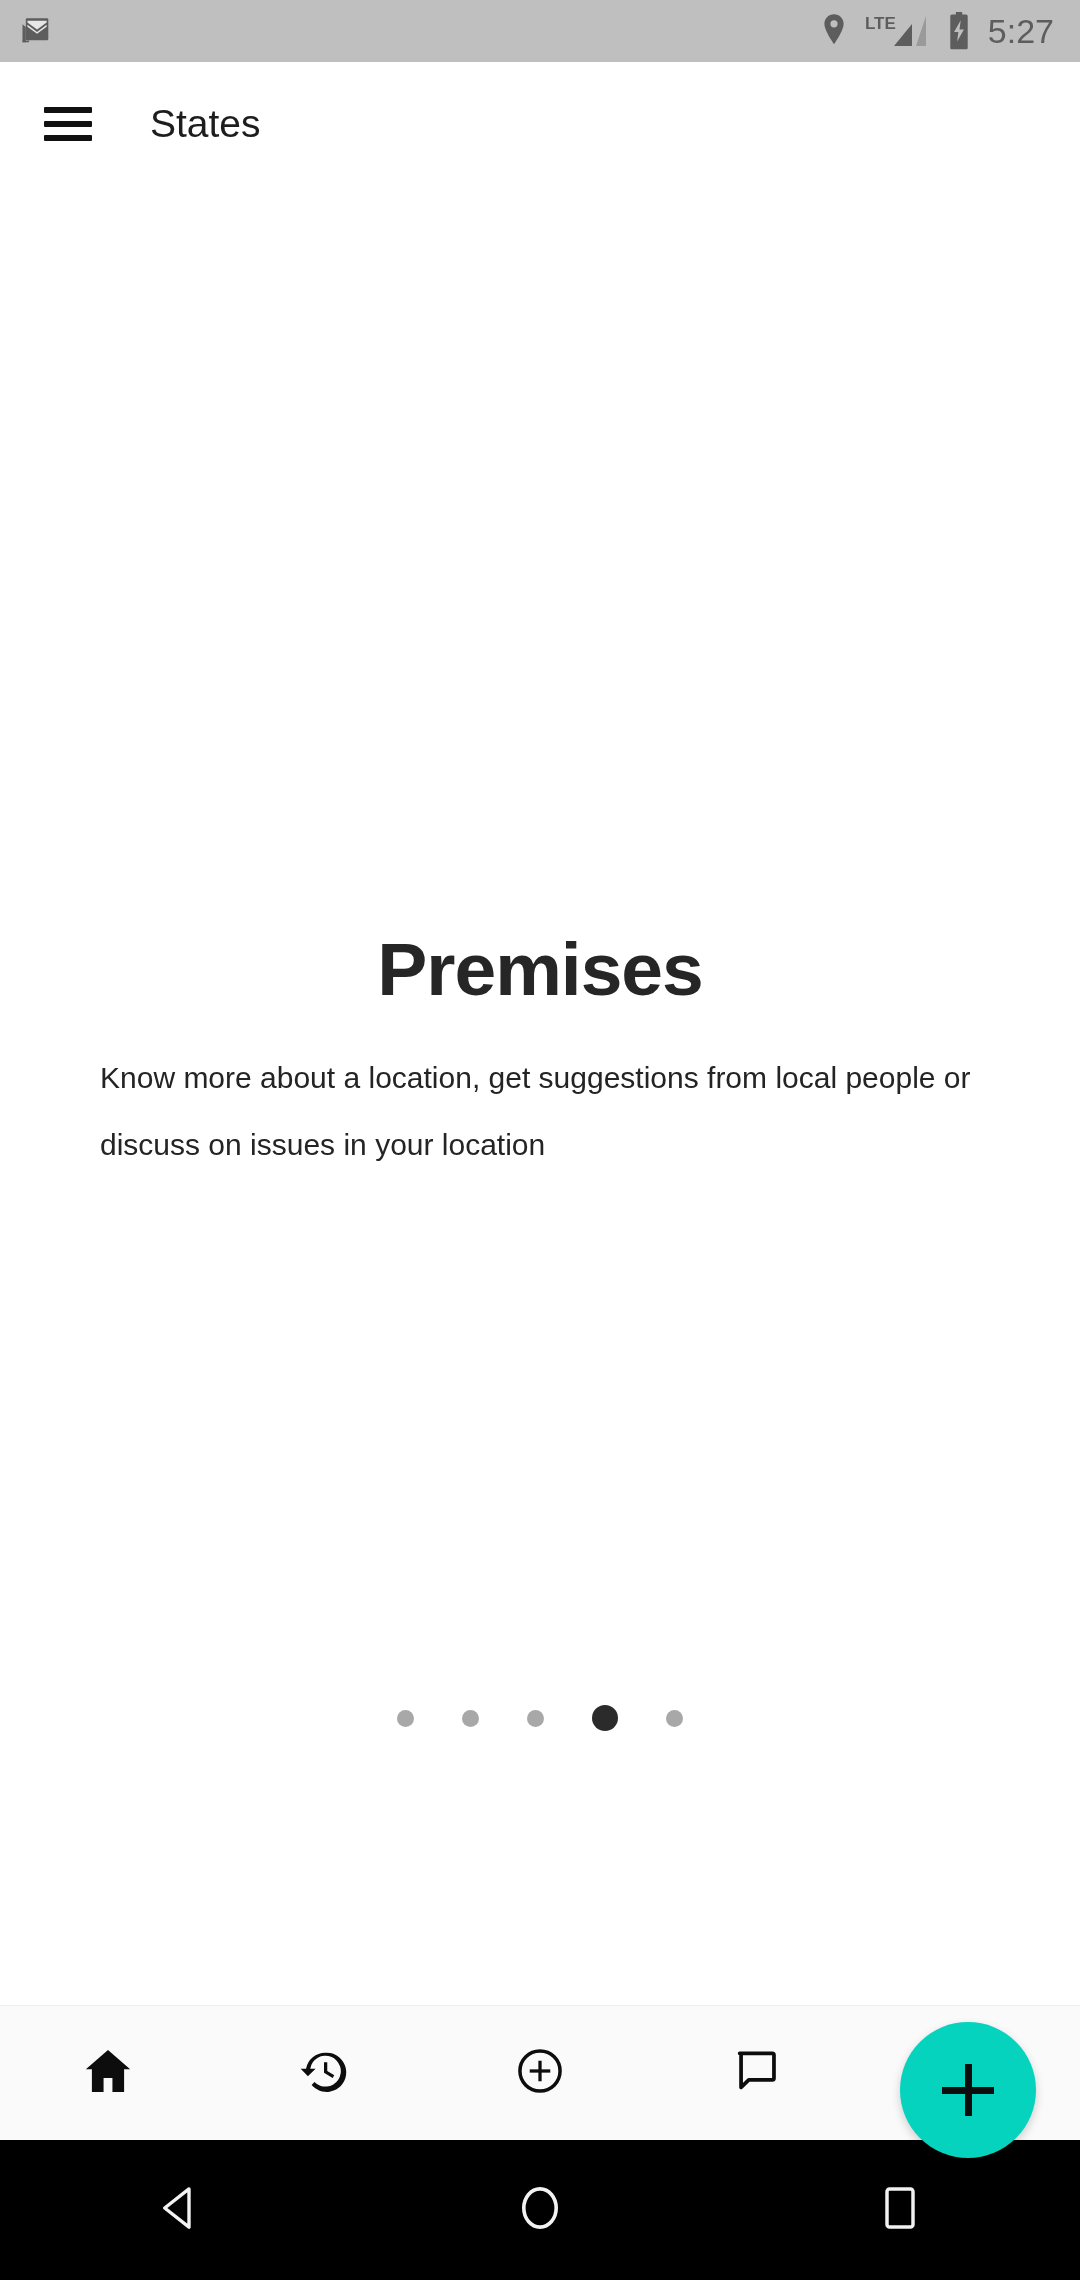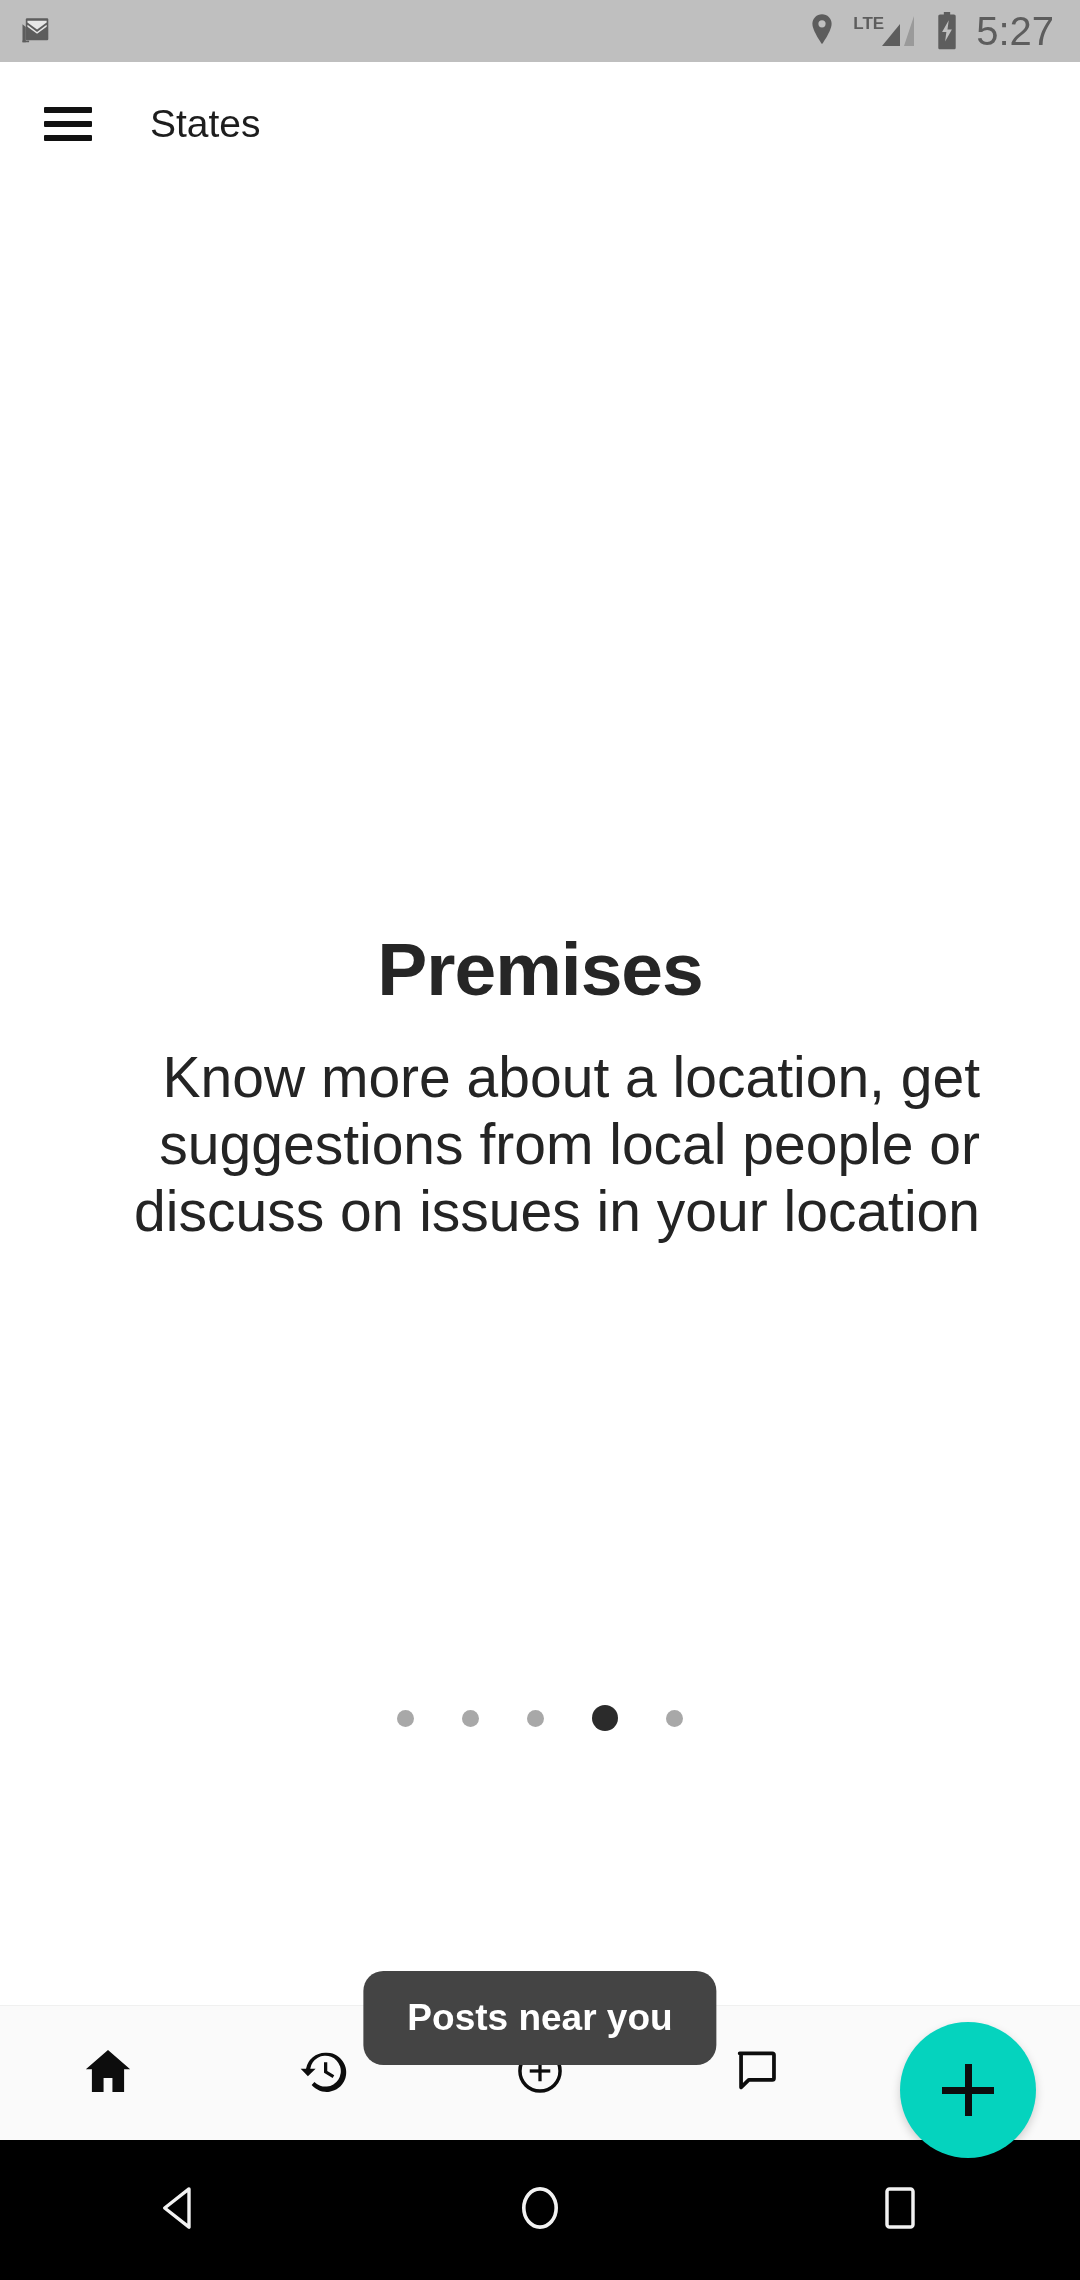--- a/index.html
+++ b/index.html
@@ -21,21 +21,21 @@
     height:62px;
     background:#bfbfbf;
     display:flex; align-items:center;
     padding:0 26px 0 18px;
     flex:0 0 auto;
   }
   #status-left { display:flex; align-items:center; gap:10px; }
   #status-right { margin-left:auto; display:flex; align-items:center; gap:16px; }
   .sb-icon { display:flex; align-items:center; justify-content:center; }
   #status-clock {
-    font-size:40px; color:#5d5d5d; letter-spacing:0px;
+    font-size:34px; color:#5d5d5d; letter-spacing:0px;
     font-family:"Liberation Sans", sans-serif;
   }
   #lte-label {
     font-size:17px; font-weight:bold; color:#5d5d5d;
     line-height:1; margin-bottom:16px; margin-right:-6px;
   }
   .lte-wrap { display:flex; align-items:flex-end; }
 
   
   #app-bar {
@@ -80,22 +80,22 @@
   }
   #page-heading {
     font-size:75px; font-weight:bold; color:#262626;
     letter-spacing:-1px;
     font-family:"Liberation Sans", sans-serif;
     text-align:center;
   }
   #page-description {
     margin-top:32px;
     width:880px;
-    text-align:right;
-    font-size:57px; line-height:67px;
+    text-align:left;
+    font-size:30px; line-height:67px;
     color:#242424;
     font-family:"Liberation Sans", sans-serif;
   }
 
   #page-indicator {
     position:absolute;
     left:0; right:0;
     top:1519px;
     display:flex; justify-content:center; align-items:center;
     gap:48px;
@@ -223,21 +223,20 @@
     </div>
 
     <div id="page-indicator">
       <span class="dot"></span>
       <span class="dot"></span>
       <span class="dot"></span>
       <span class="dot active"></span>
       <span class="dot"></span>
     </div>
 
-    <div id="posts-near-you-button">Posts near you</div>
 
     <div id="fab-add">
       <span class="plus-h"></span>
       <span class="plus-v"></span>
     </div>
   </div>
 
   <div id="bottom-nav">
     <div class="nav-item">
       <span>

